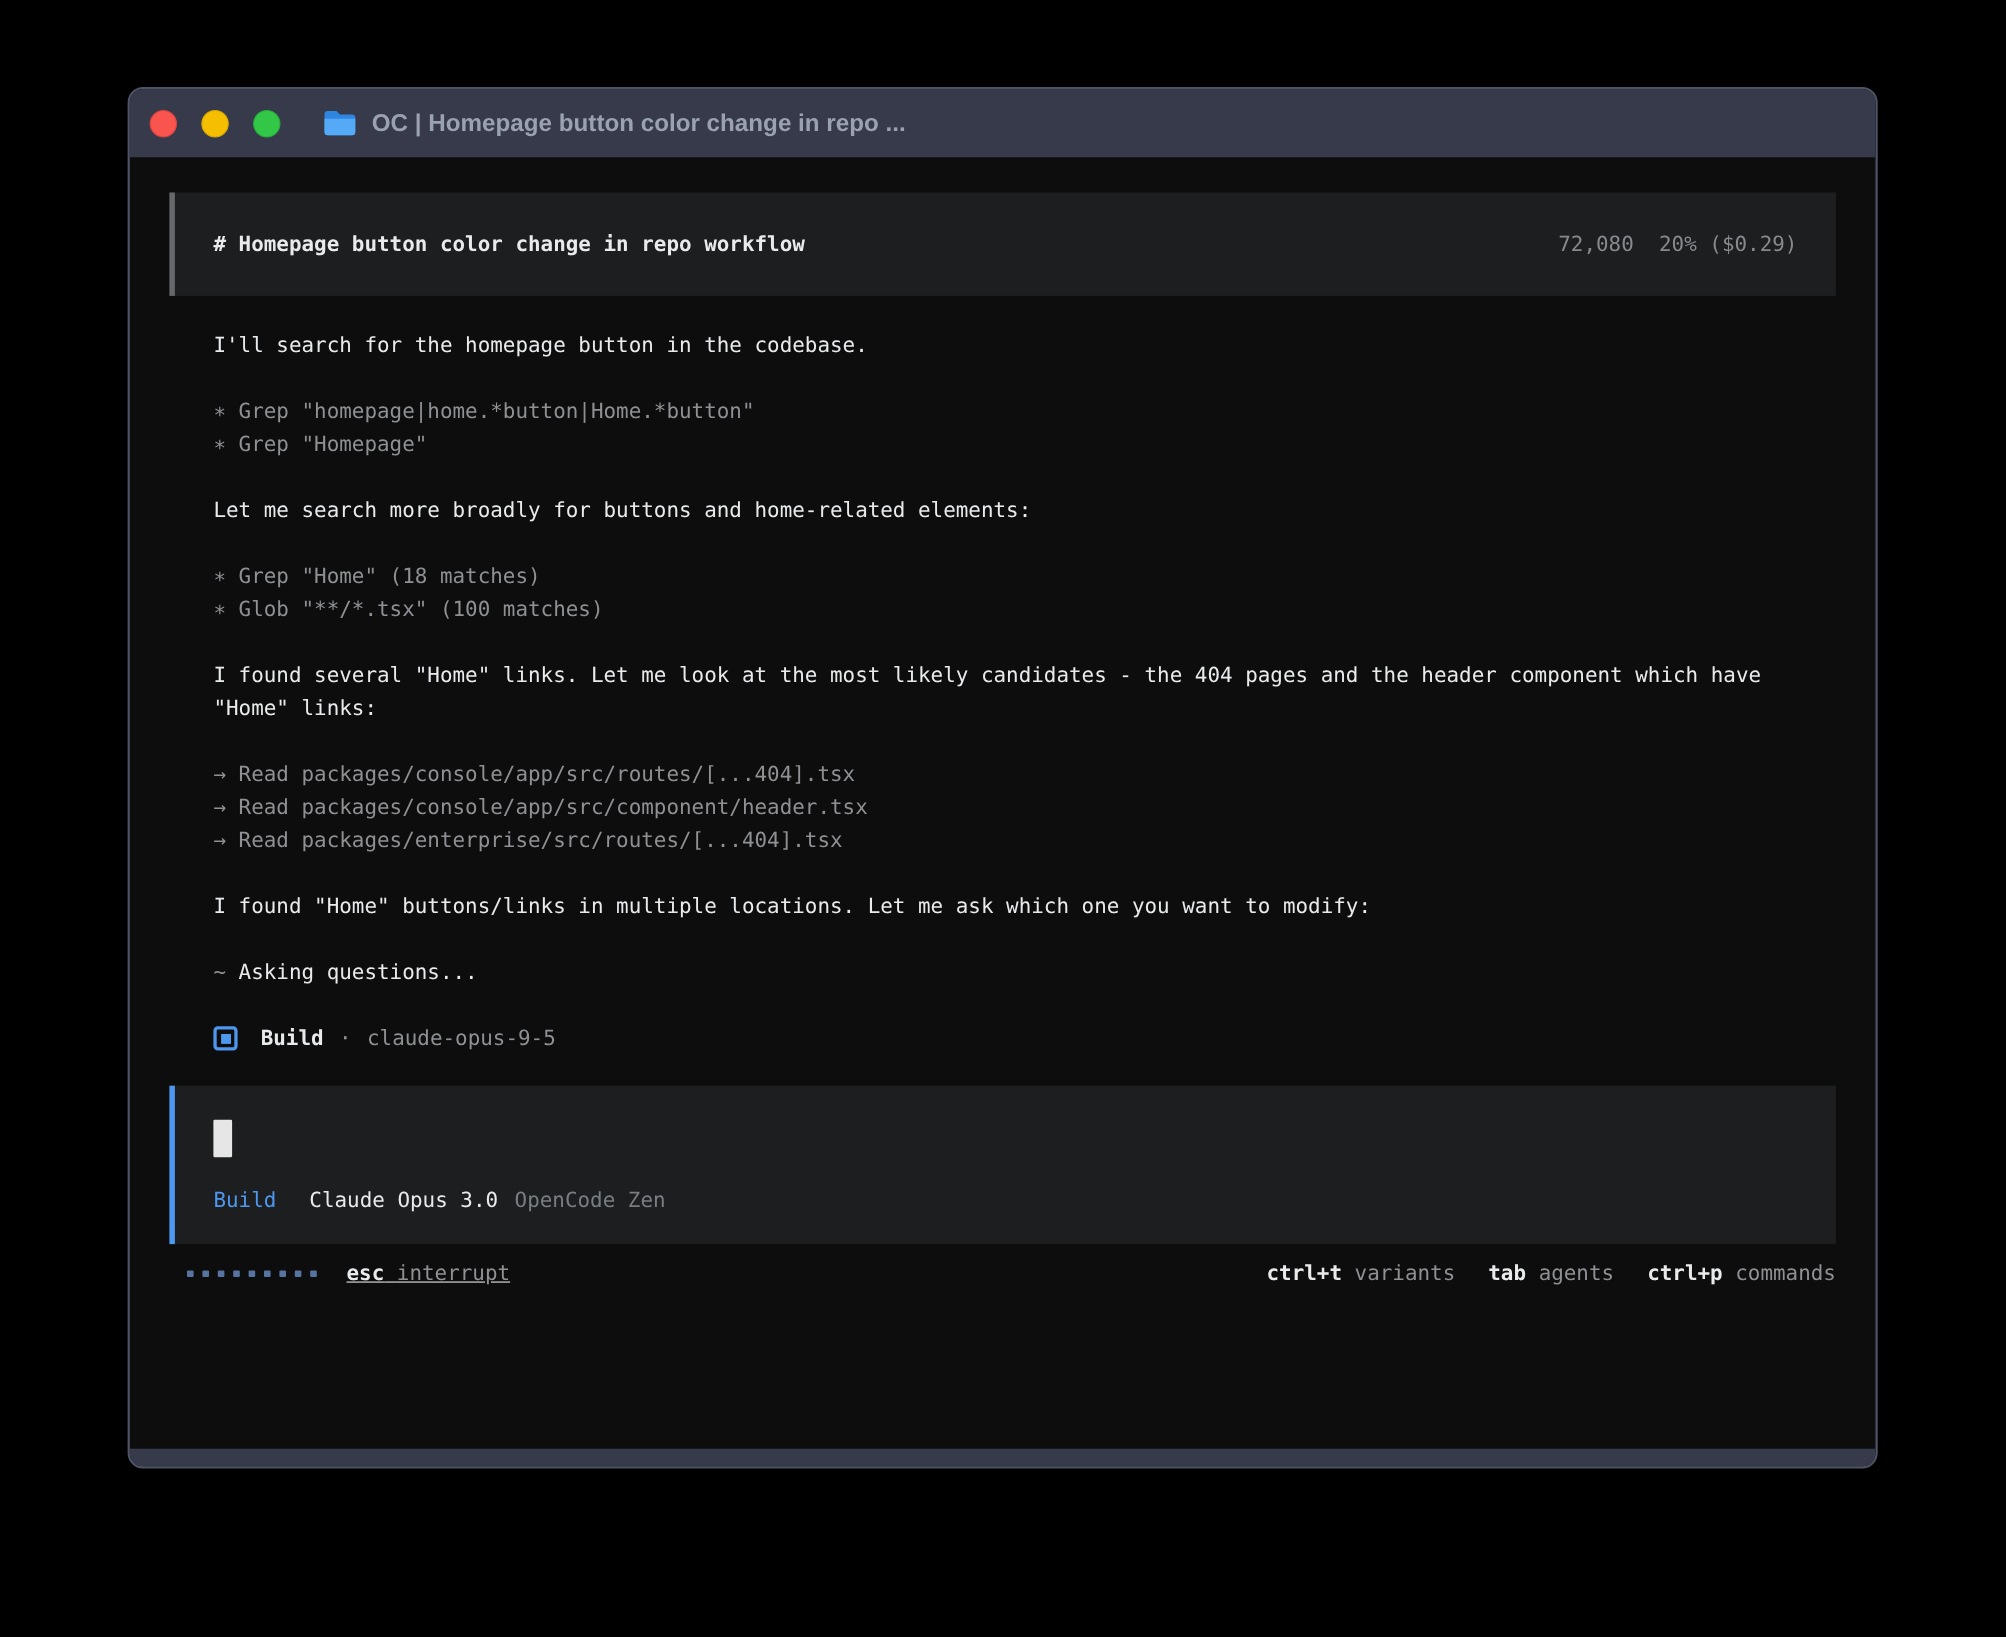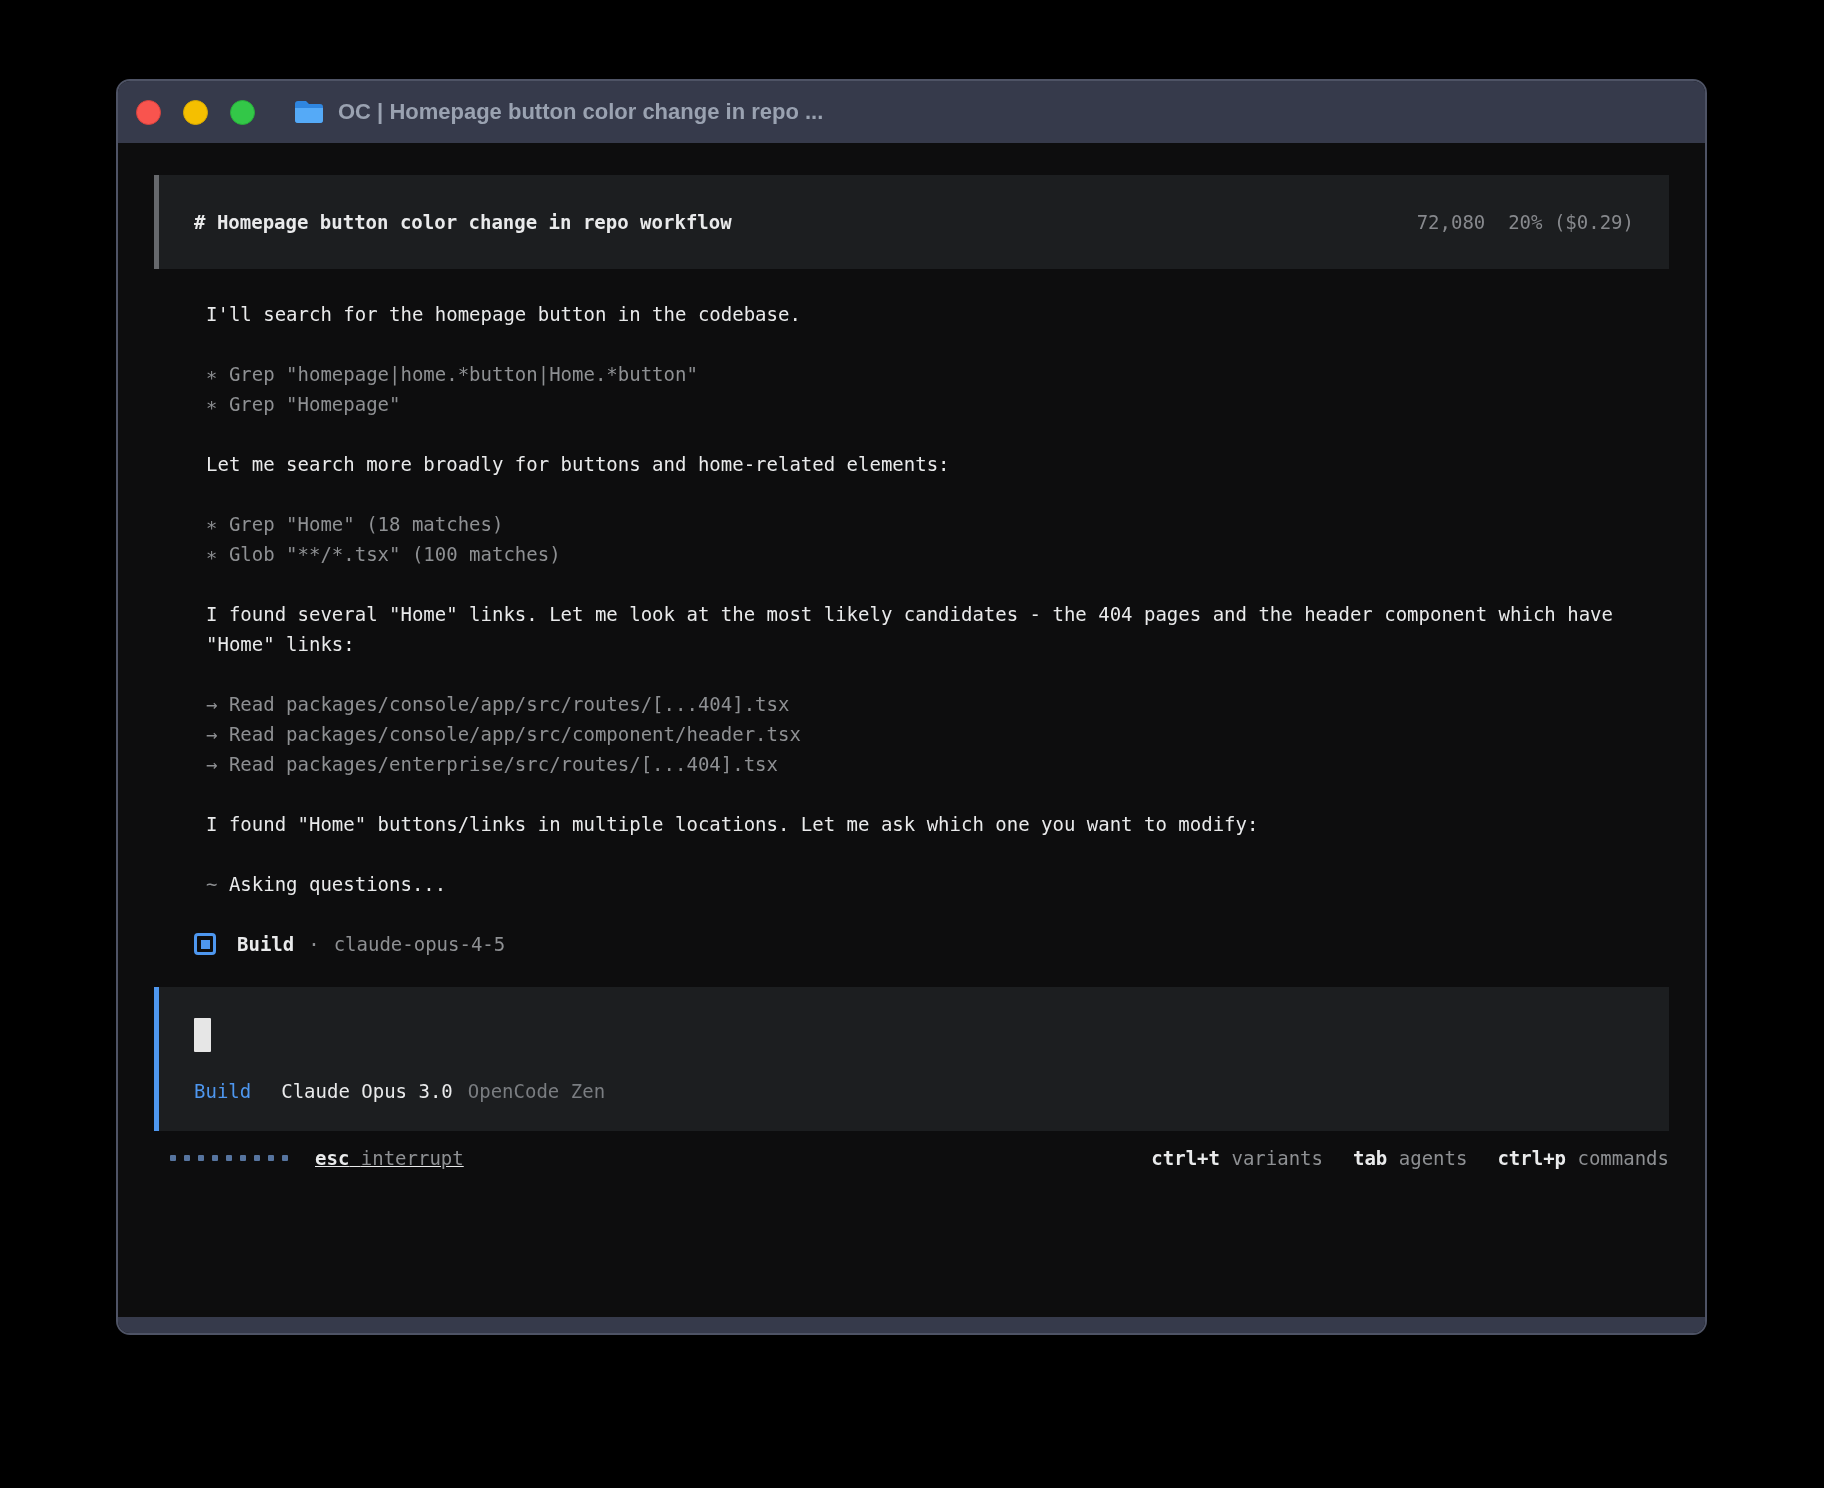--- a/index.html
+++ b/index.html
@@ -70,21 +70,21 @@
     display: flex; align-items: center; justify-content: space-between;
   }
   .session-title { font-weight: bold; color: var(--fg); white-space: nowrap; }
   .session-stats { color: #87898d; white-space: pre; }
 
   .user-msg {
     margin-top: 30px; height: 88px;
     display: flex; align-items: center;
   }
 
-  .transcript { margin-top: 30px; margin-left: 52px; max-width: 1460px; }
+  .transcript { margin-top: 30px; margin-left: 40px; max-width: 1460px; }
   .line { min-height: 30px; white-space: pre-wrap; word-break: break-word; }
   .line.text { color: var(--fg); }
   .line.tool { color: var(--fg-dim); }
   .line.spacer { height: 30px; }
   .line.activity .prefix { color: var(--fg-dim); }
 
   .agent-status {
     margin-top: 30px; margin-left: 40px;
     display: flex; align-items: center; height: 30px;
   }
@@ -176,21 +176,21 @@
         <div class="line spacer"></div>
         <div class="line activity"><span class="prefix">~</span> Asking questions...</div>
       </div>
 
     <div class="agent-status">
       <span class="badge">
           <span class="dot"></span>
         </span>
       <span class="name">Build</span>
       <span class="sep">·</span>
-      <span class="model">claude-opus-4-5</span>
+      <span class="model">claude-opus-9-5</span>
     </div>
 
     <div class="block blue composer">
       <div class="cursor-block"></div>
       <div class="composer-meta">
         <span class="agent">Build</span>
         <span class="model">Claude Opus 3.0</span>
         <span class="provider">OpenCode Zen</span>
       </div>
     </div>

